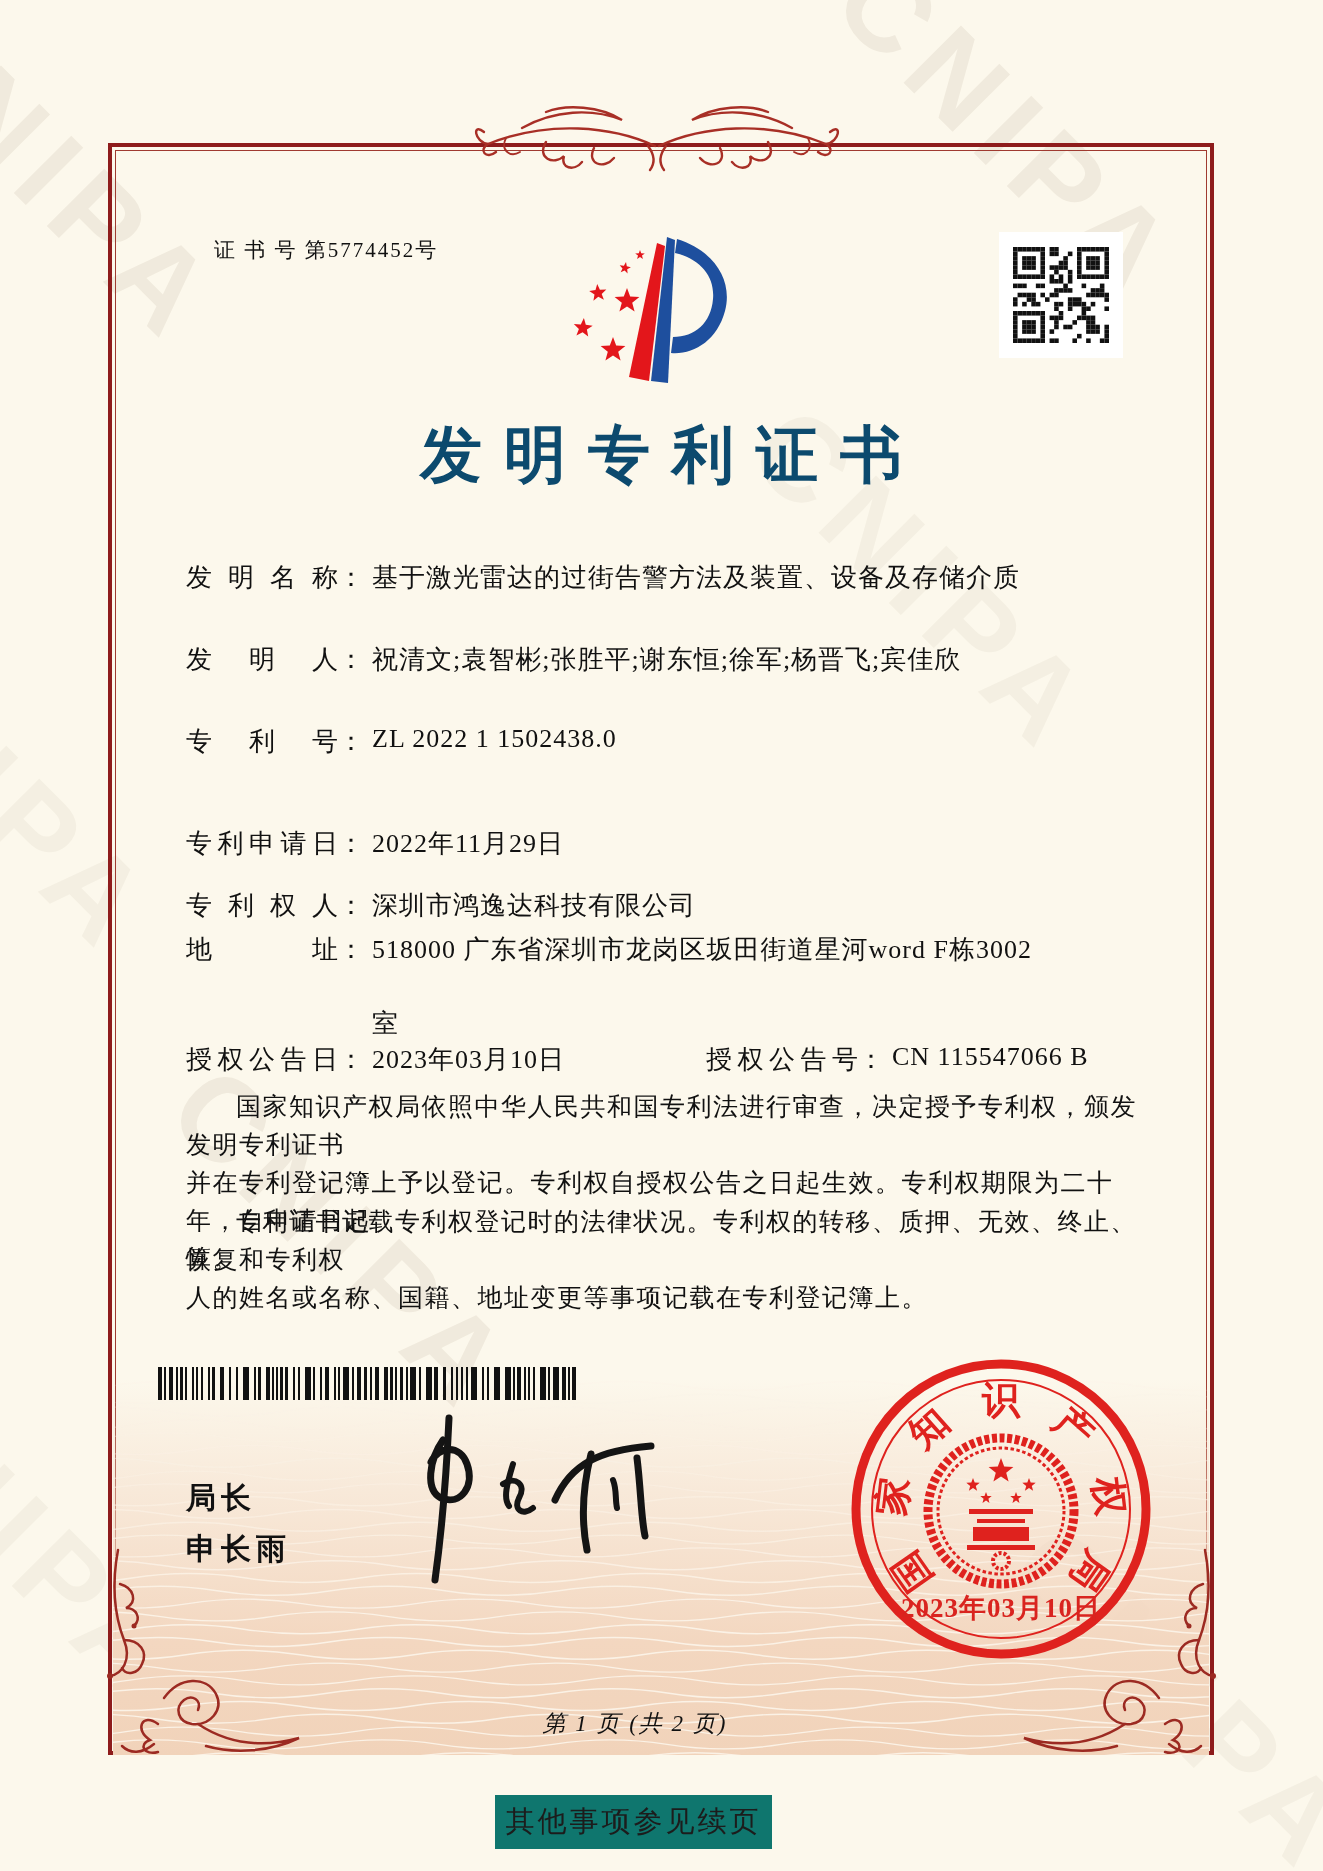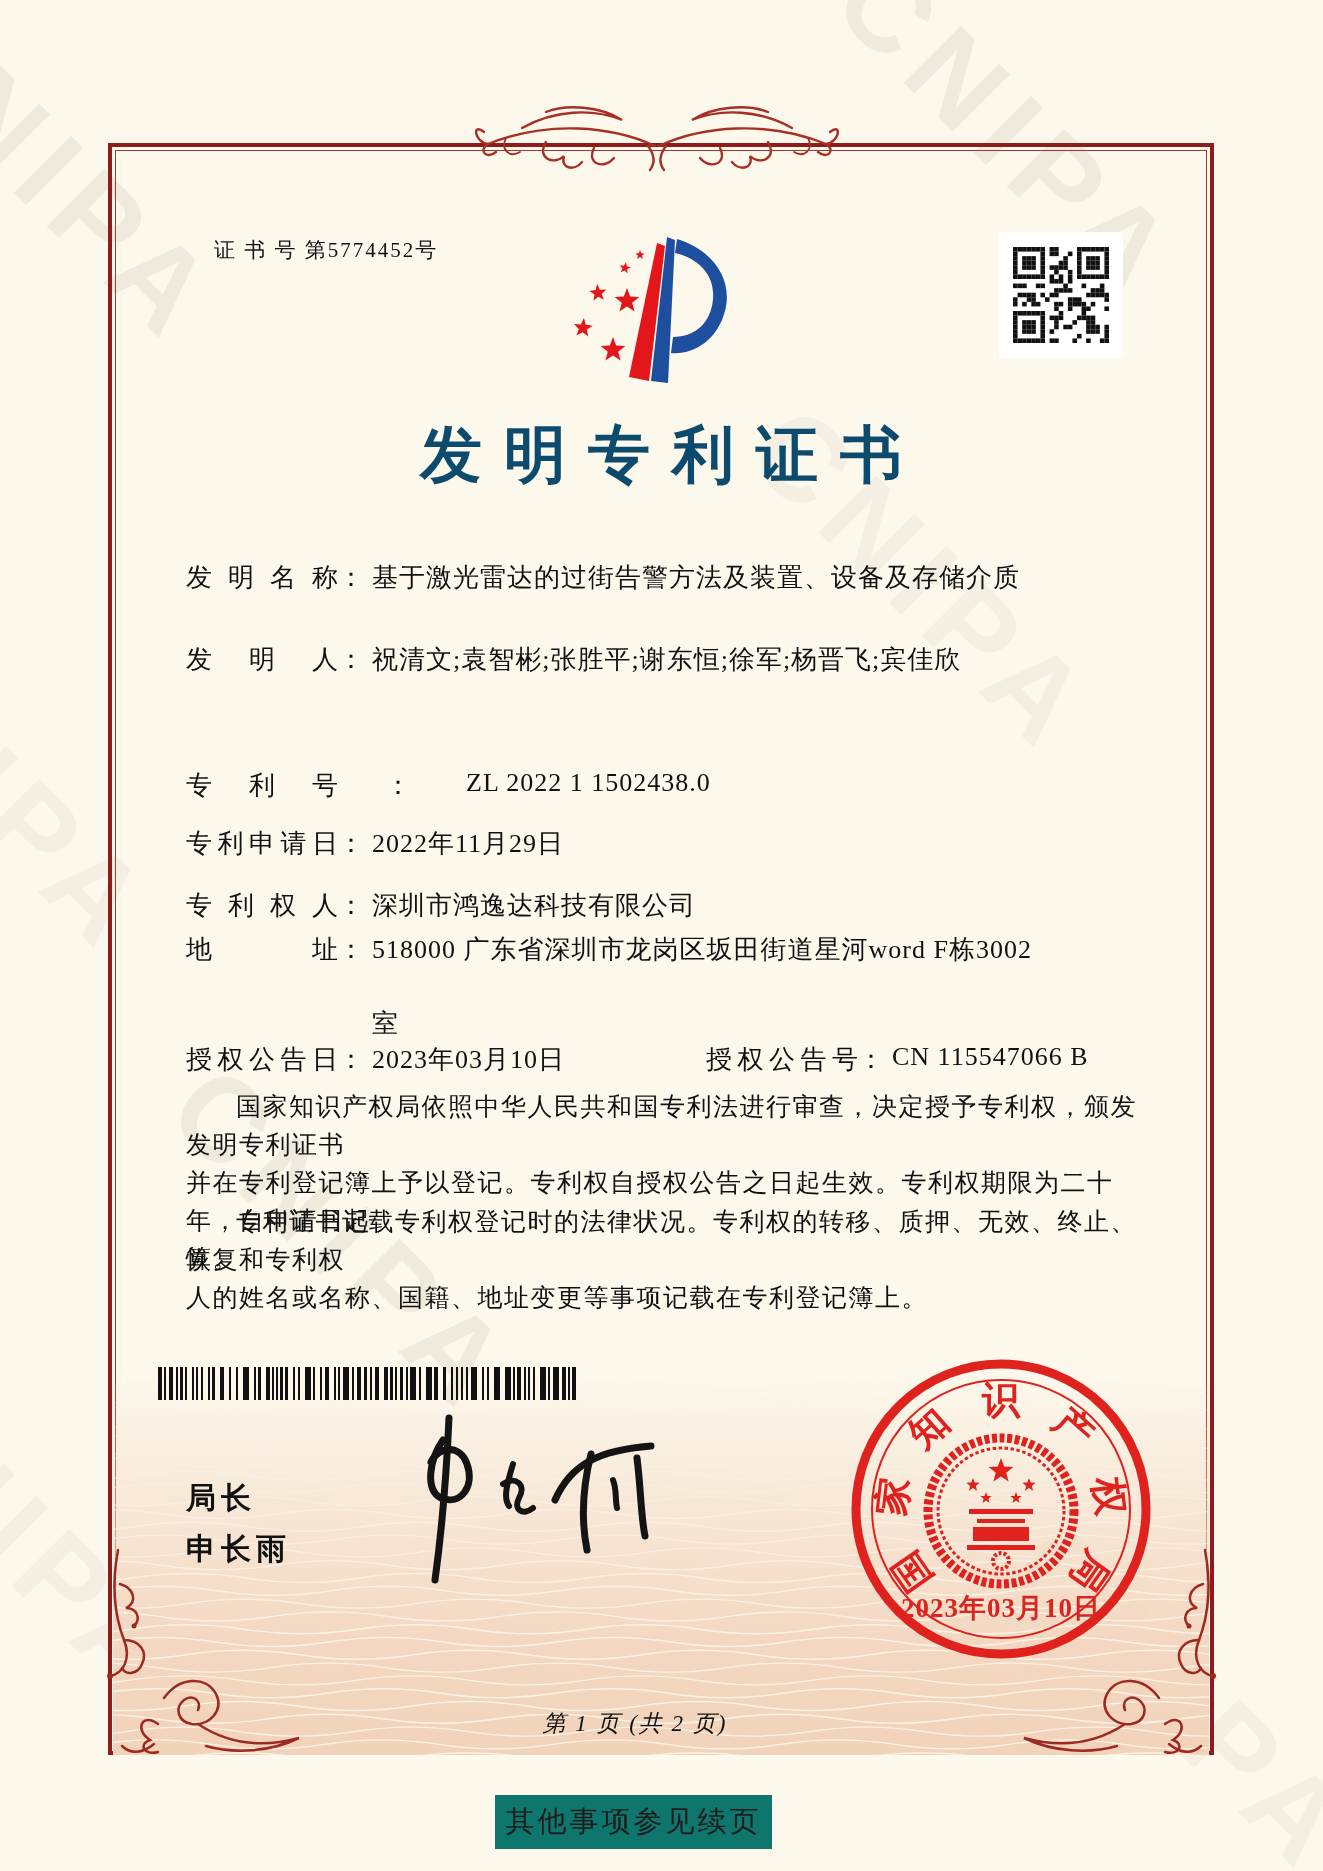--- a/index.html
+++ b/index.html
@@ -359,21 +359,21 @@
   <div class="row" style="top:560px;align-items:center;">
     <span class="lbl">发明名称</span>
       <span class="colon">：</span>
       <span class="val">基于激光雷达的过街告警方法及装置、设备及存储介质</span>
   </div>
   <div class="row" style="top:642px;">
     <span class="lbl">发明人</span>
       <span class="colon">：</span>
       <span class="val">祝清文;袁智彬;张胜平;谢东恒;徐军;杨晋飞;宾佳欣</span>
   </div>
-  <div class="row" style="top:768px;gap:47px;">
+  <div class="row" style="top:724px;">
     <span class="lbl">专利号</span>
       <span class="colon">：</span>
       <span class="val">ZL 2022 1 1502438.0</span>
   </div>
   <div class="row" style="top:826px;">
     <span class="lbl">专利申请日</span>
       <span class="colon">：</span>
       <span class="val">2022年11月29日</span>
   </div>
   <div class="row" style="top:888px;">

